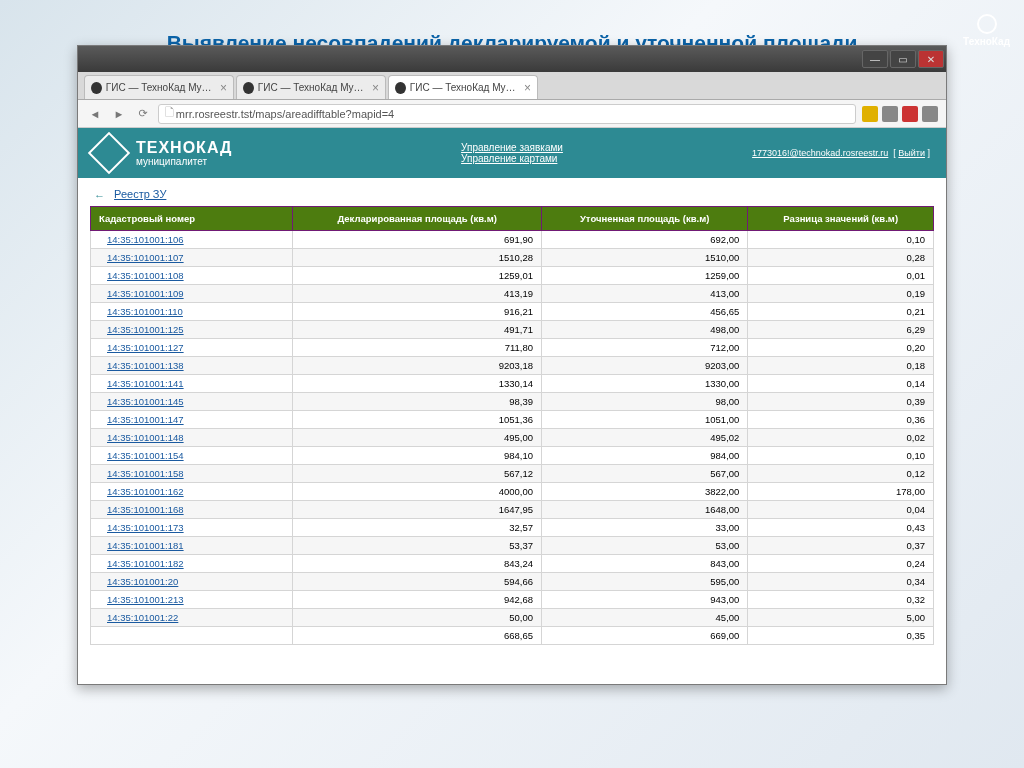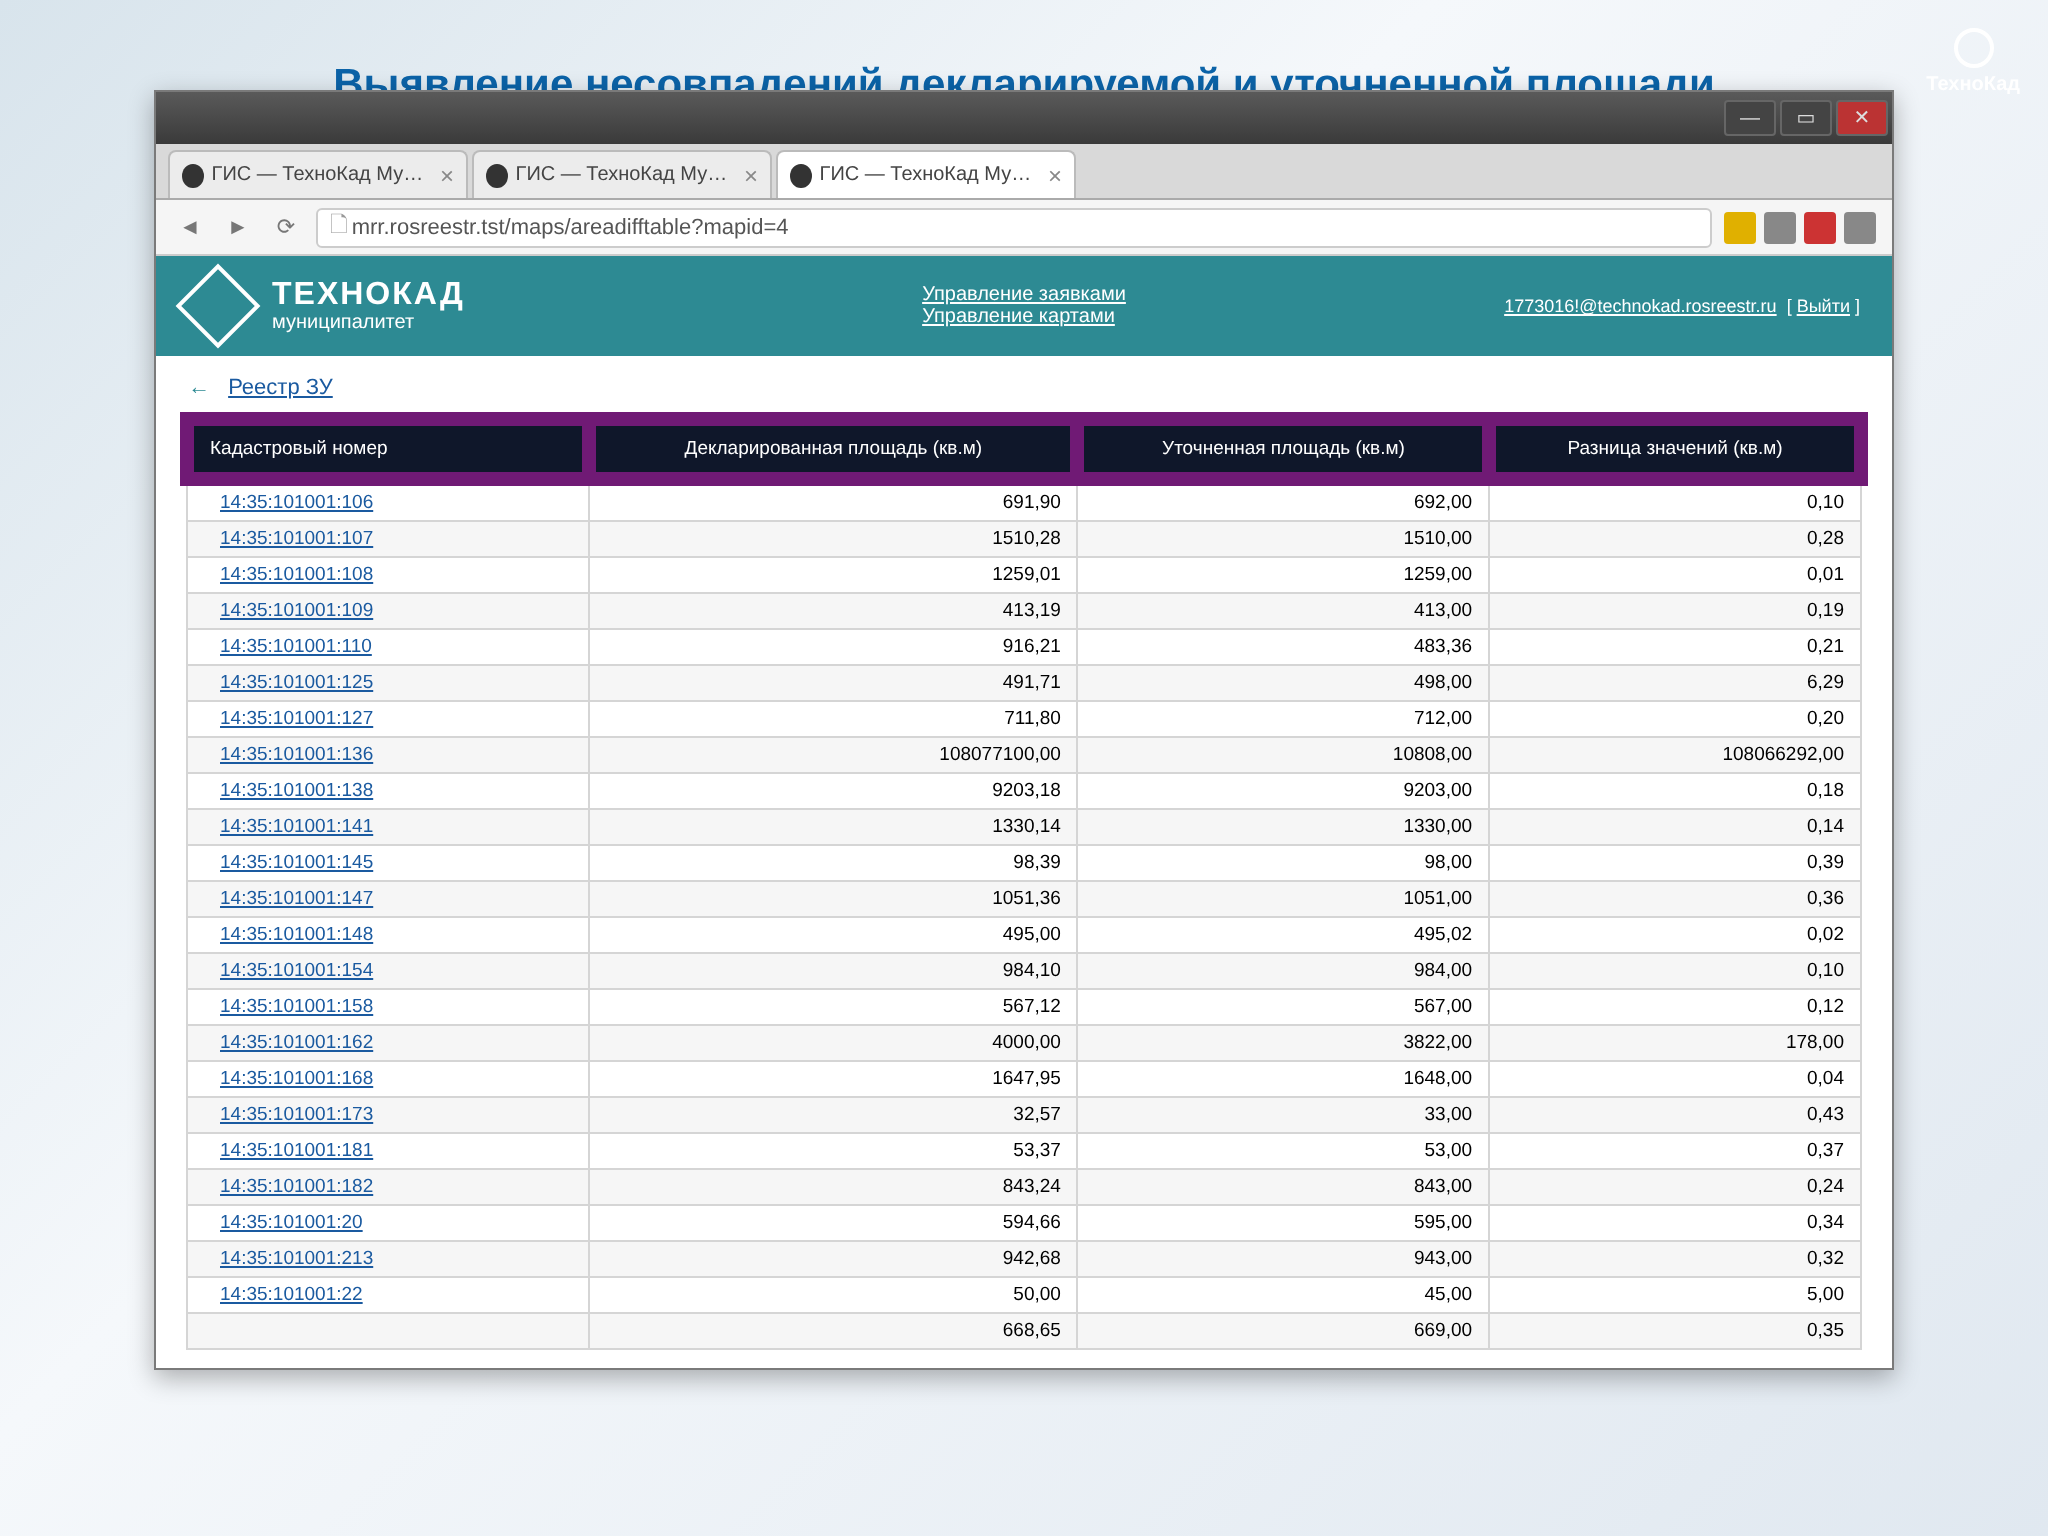--- a/index.html
+++ b/index.html
@@ -134,24 +134,24 @@
   }
   .breadcrumb .arrow { color:#2d8a93; margin-right:6px;}
   .breadcrumb a { color:#1a5aa0; text-decoration: underline;}
   table.data {
     width: calc(100% - 24px);
     margin: 0 12px 12px;
     border-collapse: collapse;
     font-size: 9.5px;
   }
   table.data thead th {
-    background: #0f172a; color: #fff;
+    background: #4d7c0f; color: #fff;
     padding: 6px 8px; text-align: center;
-    border: 7px solid #701a75;
-    font-weight: normal;
+    border: 1px solid #701a75;
+    font-weight: bold;
   }
   table.data thead th:first-child { text-align: left; width: 24%;}
   table.data tbody td {
     border: 1px solid #d5d5d5;
     padding: 3px 8px;
     text-align: right;
   }
   table.data tbody td:first-child {
     text-align: left;
     padding-left: 16px;
@@ -269,42 +269,36 @@
           </tr>
           <tr>
             <td><a>14:35:101001:109</a></td>
             <td>413,19</td>
             <td>413,00</td>
             <td>0,19</td>
           </tr>
           <tr>
             <td><a>14:35:101001:110</a></td>
             <td>916,21</td>
-            <td>483,36</td>
+            <td>456,65</td>
             <td>0,21</td>
           </tr>
           <tr>
             <td><a>14:35:101001:125</a></td>
             <td>491,71</td>
             <td>498,00</td>
             <td>6,29</td>
           </tr>
           <tr>
             <td><a>14:35:101001:127</a></td>
             <td>711,80</td>
             <td>712,00</td>
             <td>0,20</td>
           </tr>
           <tr>
-            <td><a>14:35:101001:136</a></td>
-            <td>108077100,00</td>
-            <td>10808,00</td>
-            <td>108066292,00</td>
-          </tr>
-          <tr>
             <td><a>14:35:101001:138</a></td>
             <td>9203,18</td>
             <td>9203,00</td>
             <td>0,18</td>
           </tr>
           <tr>
             <td><a>14:35:101001:141</a></td>
             <td>1330,14</td>
             <td>1330,00</td>
             <td>0,14</td>

